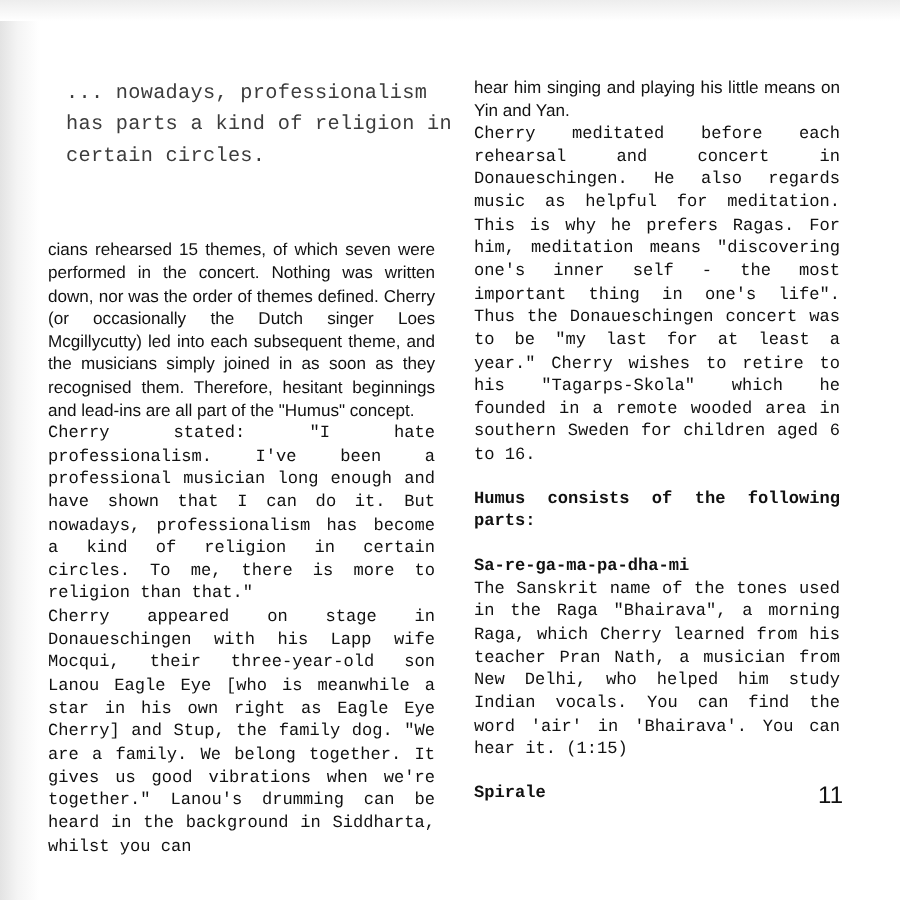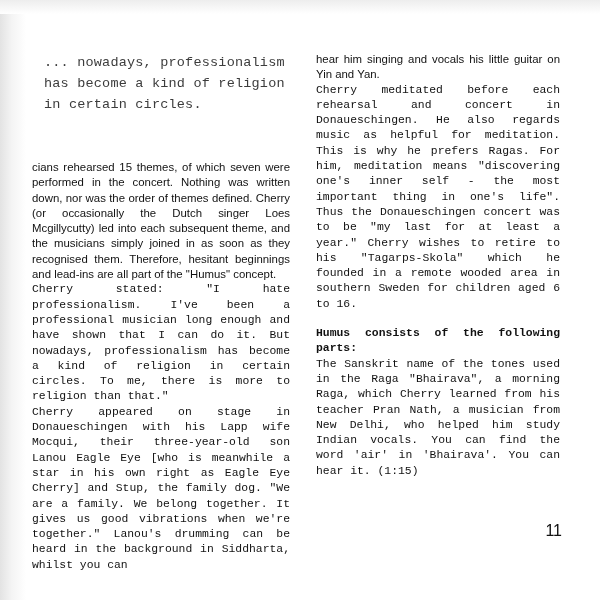--- a/index.html
+++ b/index.html
@@ -88,33 +88,35 @@
   }
 </style>
 </head>
 <body>
 
 <div class="page">
 
   <div class="scan-edge-left"></div>
   <div class="scan-edge-top"></div>
 
-  <div class="pullquote">... nowadays, professionalism has become a kind of religion in certain circles.</div>
+  <div class="pullquote">... nowadays, professionalism has parts a kind of religion in certain circles.</div>
 
   <div class="col col-left">
     <p>cians rehearsed 15 themes, of which seven were performed in the concert. Nothing was written down, nor was the order of themes defined. Cherry (or occasionally the Dutch singer Loes Mcgillycutty) led into each subsequent theme, and the musicians simply joined in as soon as they recognised them. Therefore, hesitant beginnings and lead-ins are all part of the "Humus" concept.</p>
     <p>Cherry stated: "I hate professionalism. I've been a professional musician long enough and have shown that I can do it. But nowadays, professionalism has become a kind of religion in certain circles. To me, there is more to religion than that."</p>
     <p>Cherry appeared on stage in Donaueschingen with his Lapp wife Mocqui, their three-year-old son Lanou Eagle Eye [who is meanwhile a star in his own right as Eagle Eye Cherry] and Stup, the family dog. "We are a family. We belong together. It gives us good vibrations when we're together." Lanou's drumming can be heard in the background in Siddharta, whilst you can</p>
   </div>
 
   <div class="col col-right">
-    <p>hear him singing and vocals his little guitar on Yin and Yan.</p>
+    <p>hear him singing and playing his little means on Yin and Yan.</p>
     <p>Cherry meditated before each rehearsal and concert in Donaueschingen. He also regards music as helpful for meditation. This is why he prefers Ragas. For him, meditation means "discovering one's inner self - the most important thing in one's life". Thus the Donaueschingen concert was to be "my last for at least a year." Cherry wishes to retire to his "Tagarps-Skola" which he founded in a remote wooded area in southern Sweden for children aged 6 to 16.</p>
 
     <p class="bold gap-before">Humus consists of the following parts:</p>
 
+    <p class="bold gap-before">Sa-re-ga-ma-pa-dha-mi</p>
     <p>The Sanskrit name of the tones used in the Raga "Bhairava", a morning Raga, which Cherry learned from his teacher Pran Nath, a musician from New Delhi, who helped him study Indian vocals. You can find the word 'air' in 'Bhairava'. You can hear it. (1:15)</p>
 
+    <p class="bold gap-before">Spirale</p>
   </div>
 
   <div class="page-number">11</div>
 
 </div>
 
 </body></html>

